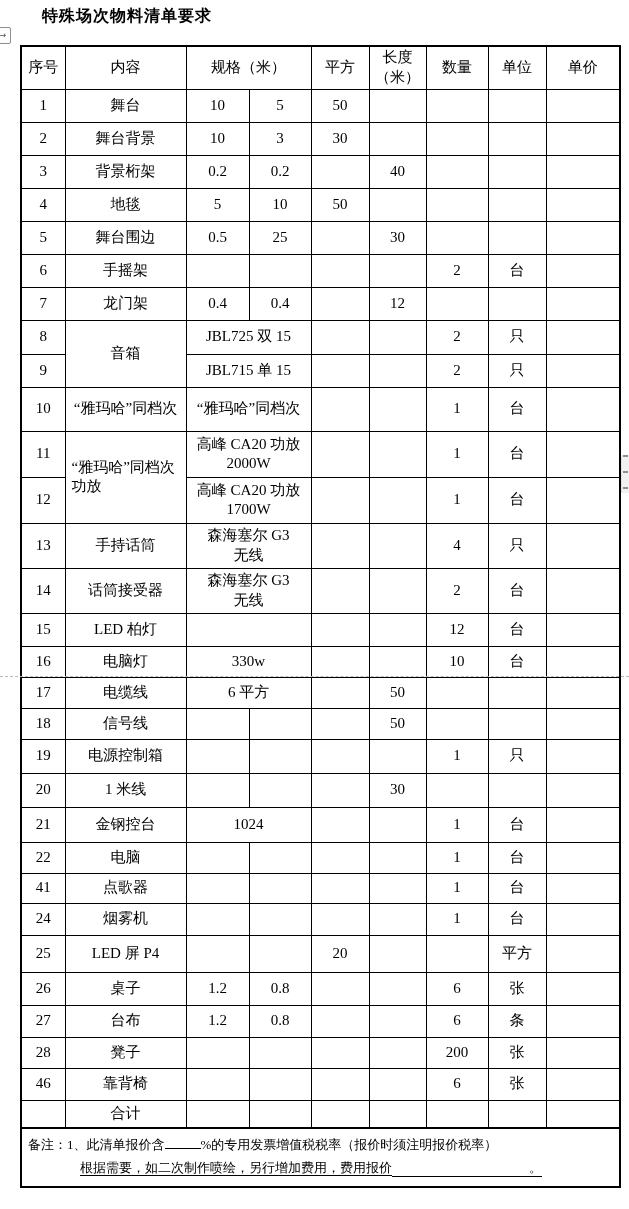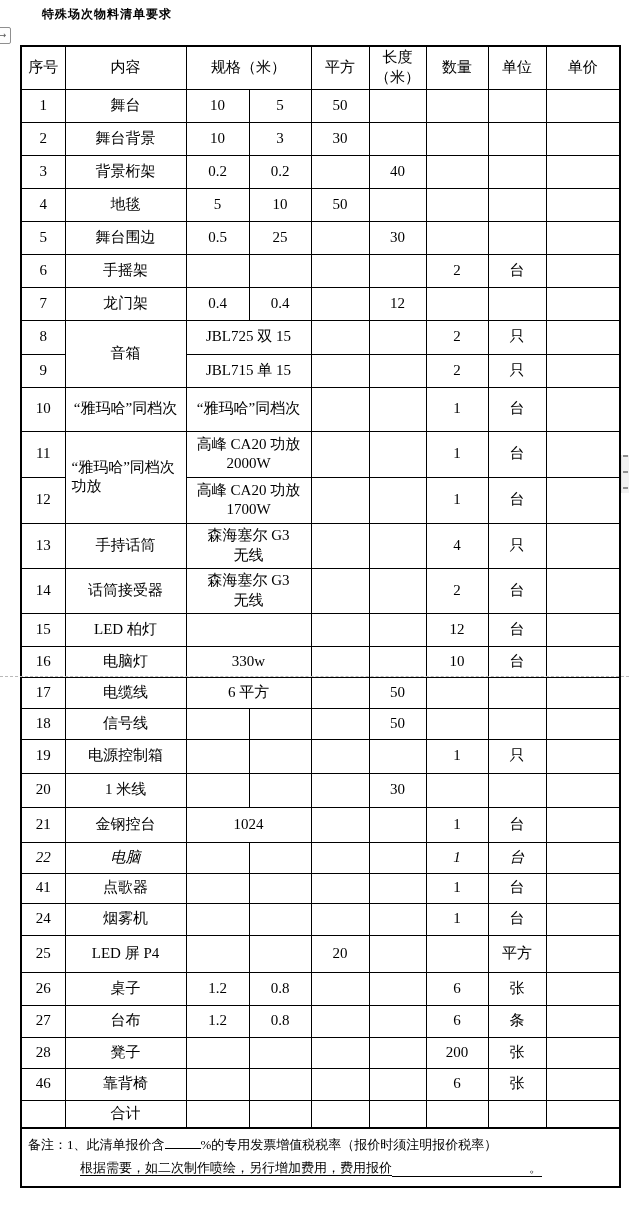--- a/index.html
+++ b/index.html
@@ -3,21 +3,21 @@
 <meta charset="utf-8">
 <style>
   html,body { margin:0; padding:0; }
   body {
     width:629px; height:1209px; position:relative; overflow:hidden;
     background:#ffffff; color:#000;
     font-family:"Liberation Serif","DejaVu Serif",serif;
   }
   .doc-title {
     position:absolute; left:42px; top:6px;
-    font-size:12px; font-weight:bold; letter-spacing:1px;
+    font-size:16px; font-weight:bold; letter-spacing:1px;
   }
   .margin-mark {
     position:absolute; left:-6px; top:27px; width:15px; height:15px;
     border:1px solid #8f8f8f; border-radius:2px; background:#fdfdfd;
     font-size:9px; line-height:15px; text-align:center; color:#555;
     font-family:"DejaVu Sans",sans-serif;
   }
   .sheet { position:absolute; left:20px; top:45px; width:601px; }
   table.req { border-collapse:collapse; table-layout:fixed; width:601px; }
   table.req, table.req th, table.req td { border:1px solid #000; }
@@ -308,21 +308,21 @@
         <tr style="height: 35px;">
           <td>21</td>
           <td>金钢控台</td>
           <td colspan="2">1024</td>
           <td></td>
           <td></td>
           <td>1</td>
           <td>台</td>
           <td></td>
         </tr>
-        <tr style="height: 31px; font-style: italic;">
+        <tr style="height: 31px;">
           <td>22</td>
           <td>电脑</td>
           <td></td>
           <td></td>
           <td></td>
           <td></td>
           <td>1</td>
           <td>台</td>
           <td></td>
         </tr>

